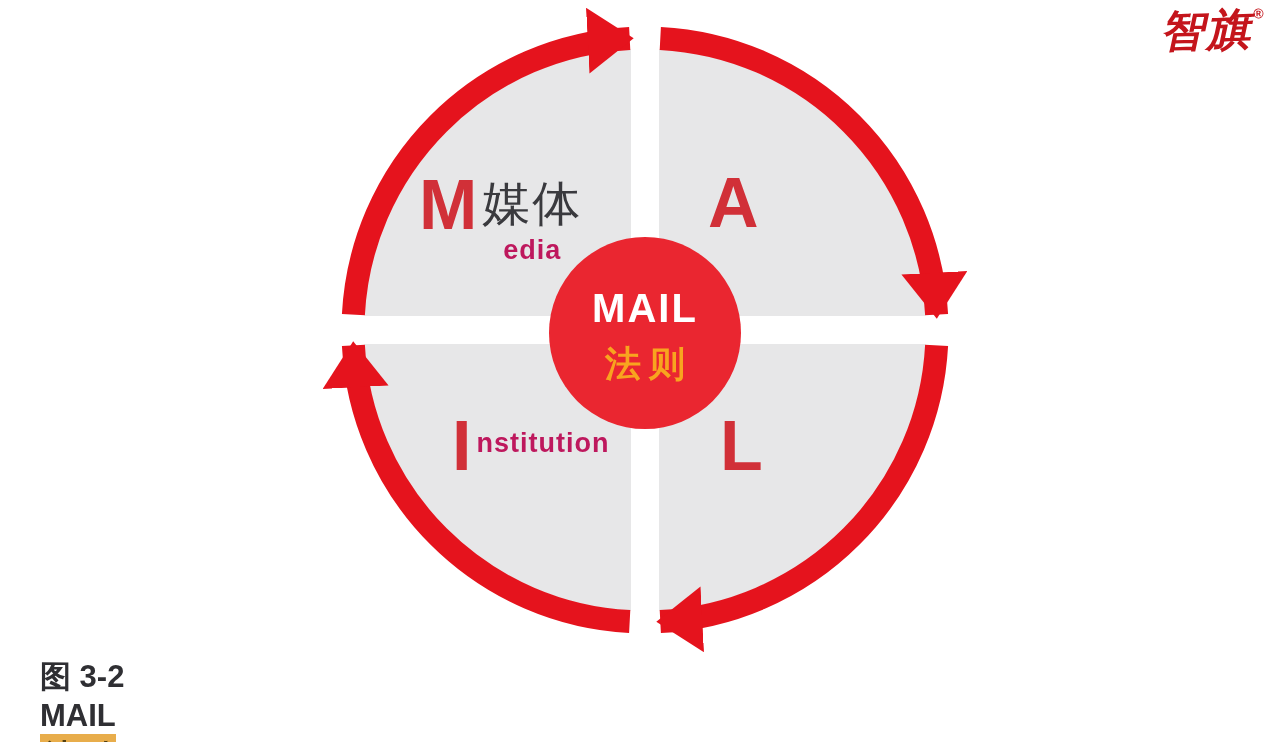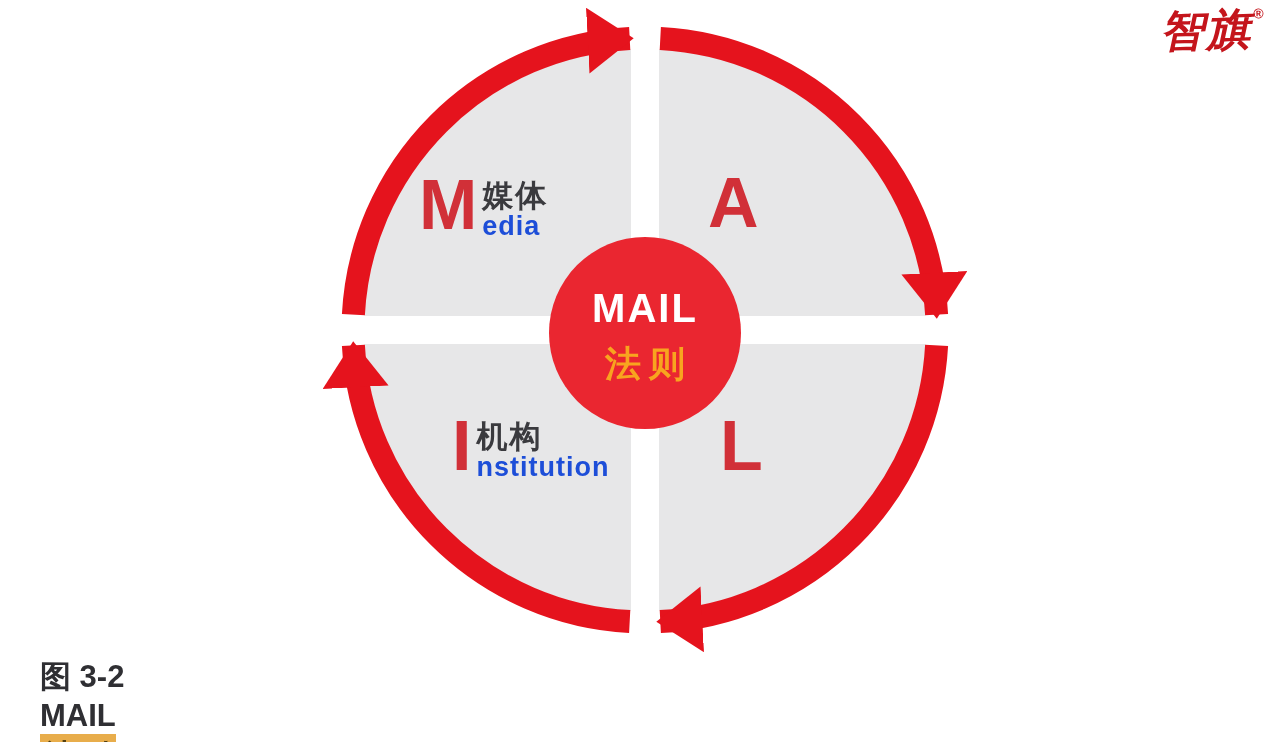--- a/index.html
+++ b/index.html
@@ -12,22 +12,22 @@
   .logo{
     position:absolute;top:6px;right:16px;color:#C4151C;
     font-weight:700;font-style:italic;font-size:44px;line-height:1.1;
     letter-spacing:2px;transform:rotate(-2deg);
   }
   .logo sup{font-size:14px;font-style:normal;vertical-align:top;position:relative;top:2px;left:2px;}
   
   .quad{position:absolute;display:flex;align-items:flex-start;}
   .letter{font-size:70px;line-height:0.74;font-weight:600;color:#D13038;}
   .col{display:flex;flex-direction:column;margin-left:5px;}
-  .zh{font-size:31px;line-height:1.0;font-weight:700;color:#3A3A3E;letter-spacing:2px;}
-  .en{font-size:27px;line-height:1.0;font-weight:600;color:#1d4ed8;margin-top:2px;letter-spacing:1px;}
+  .zh{font-size:48px;line-height:1.0;font-weight:400;color:#3A3A3E;letter-spacing:2px;}
+  .en{font-size:27px;line-height:1.0;font-weight:600;color:#be185d;margin-top:9px;letter-spacing:1px;text-align:center;}
   .quad-media{left:419px;top:180px;}
   .quad-academic{left:708px;top:178px;}
   .quad-institution{left:452px;top:421px;}
   .quad-leader{left:720px;top:421px;}
   
   .center-title{font-size:40px;font-weight:600;fill:#FFFFFF;letter-spacing:2px;}
   .center-subtitle{font-size:36px;font-weight:700;fill:#F8A41F;letter-spacing:8px;}
   
   .caption{
     position:absolute;left:12px;top:656px;width:100%;
@@ -79,21 +79,20 @@
     </span>
   </div>
 
   <div class="quad quad-academic">
     <span class="letter">A</span>
   </div>
 
   <div class="quad quad-institution">
     <span class="letter">I</span>
     <span class="col">
-      <span class="zh">机构</span>
       <span class="en">nstitution</span>
     </span>
   </div>
 
   <div class="quad quad-leader">
     <span class="letter">L</span>
   </div>
 
   <div class="caption">
     <span>图 3-2</span>

